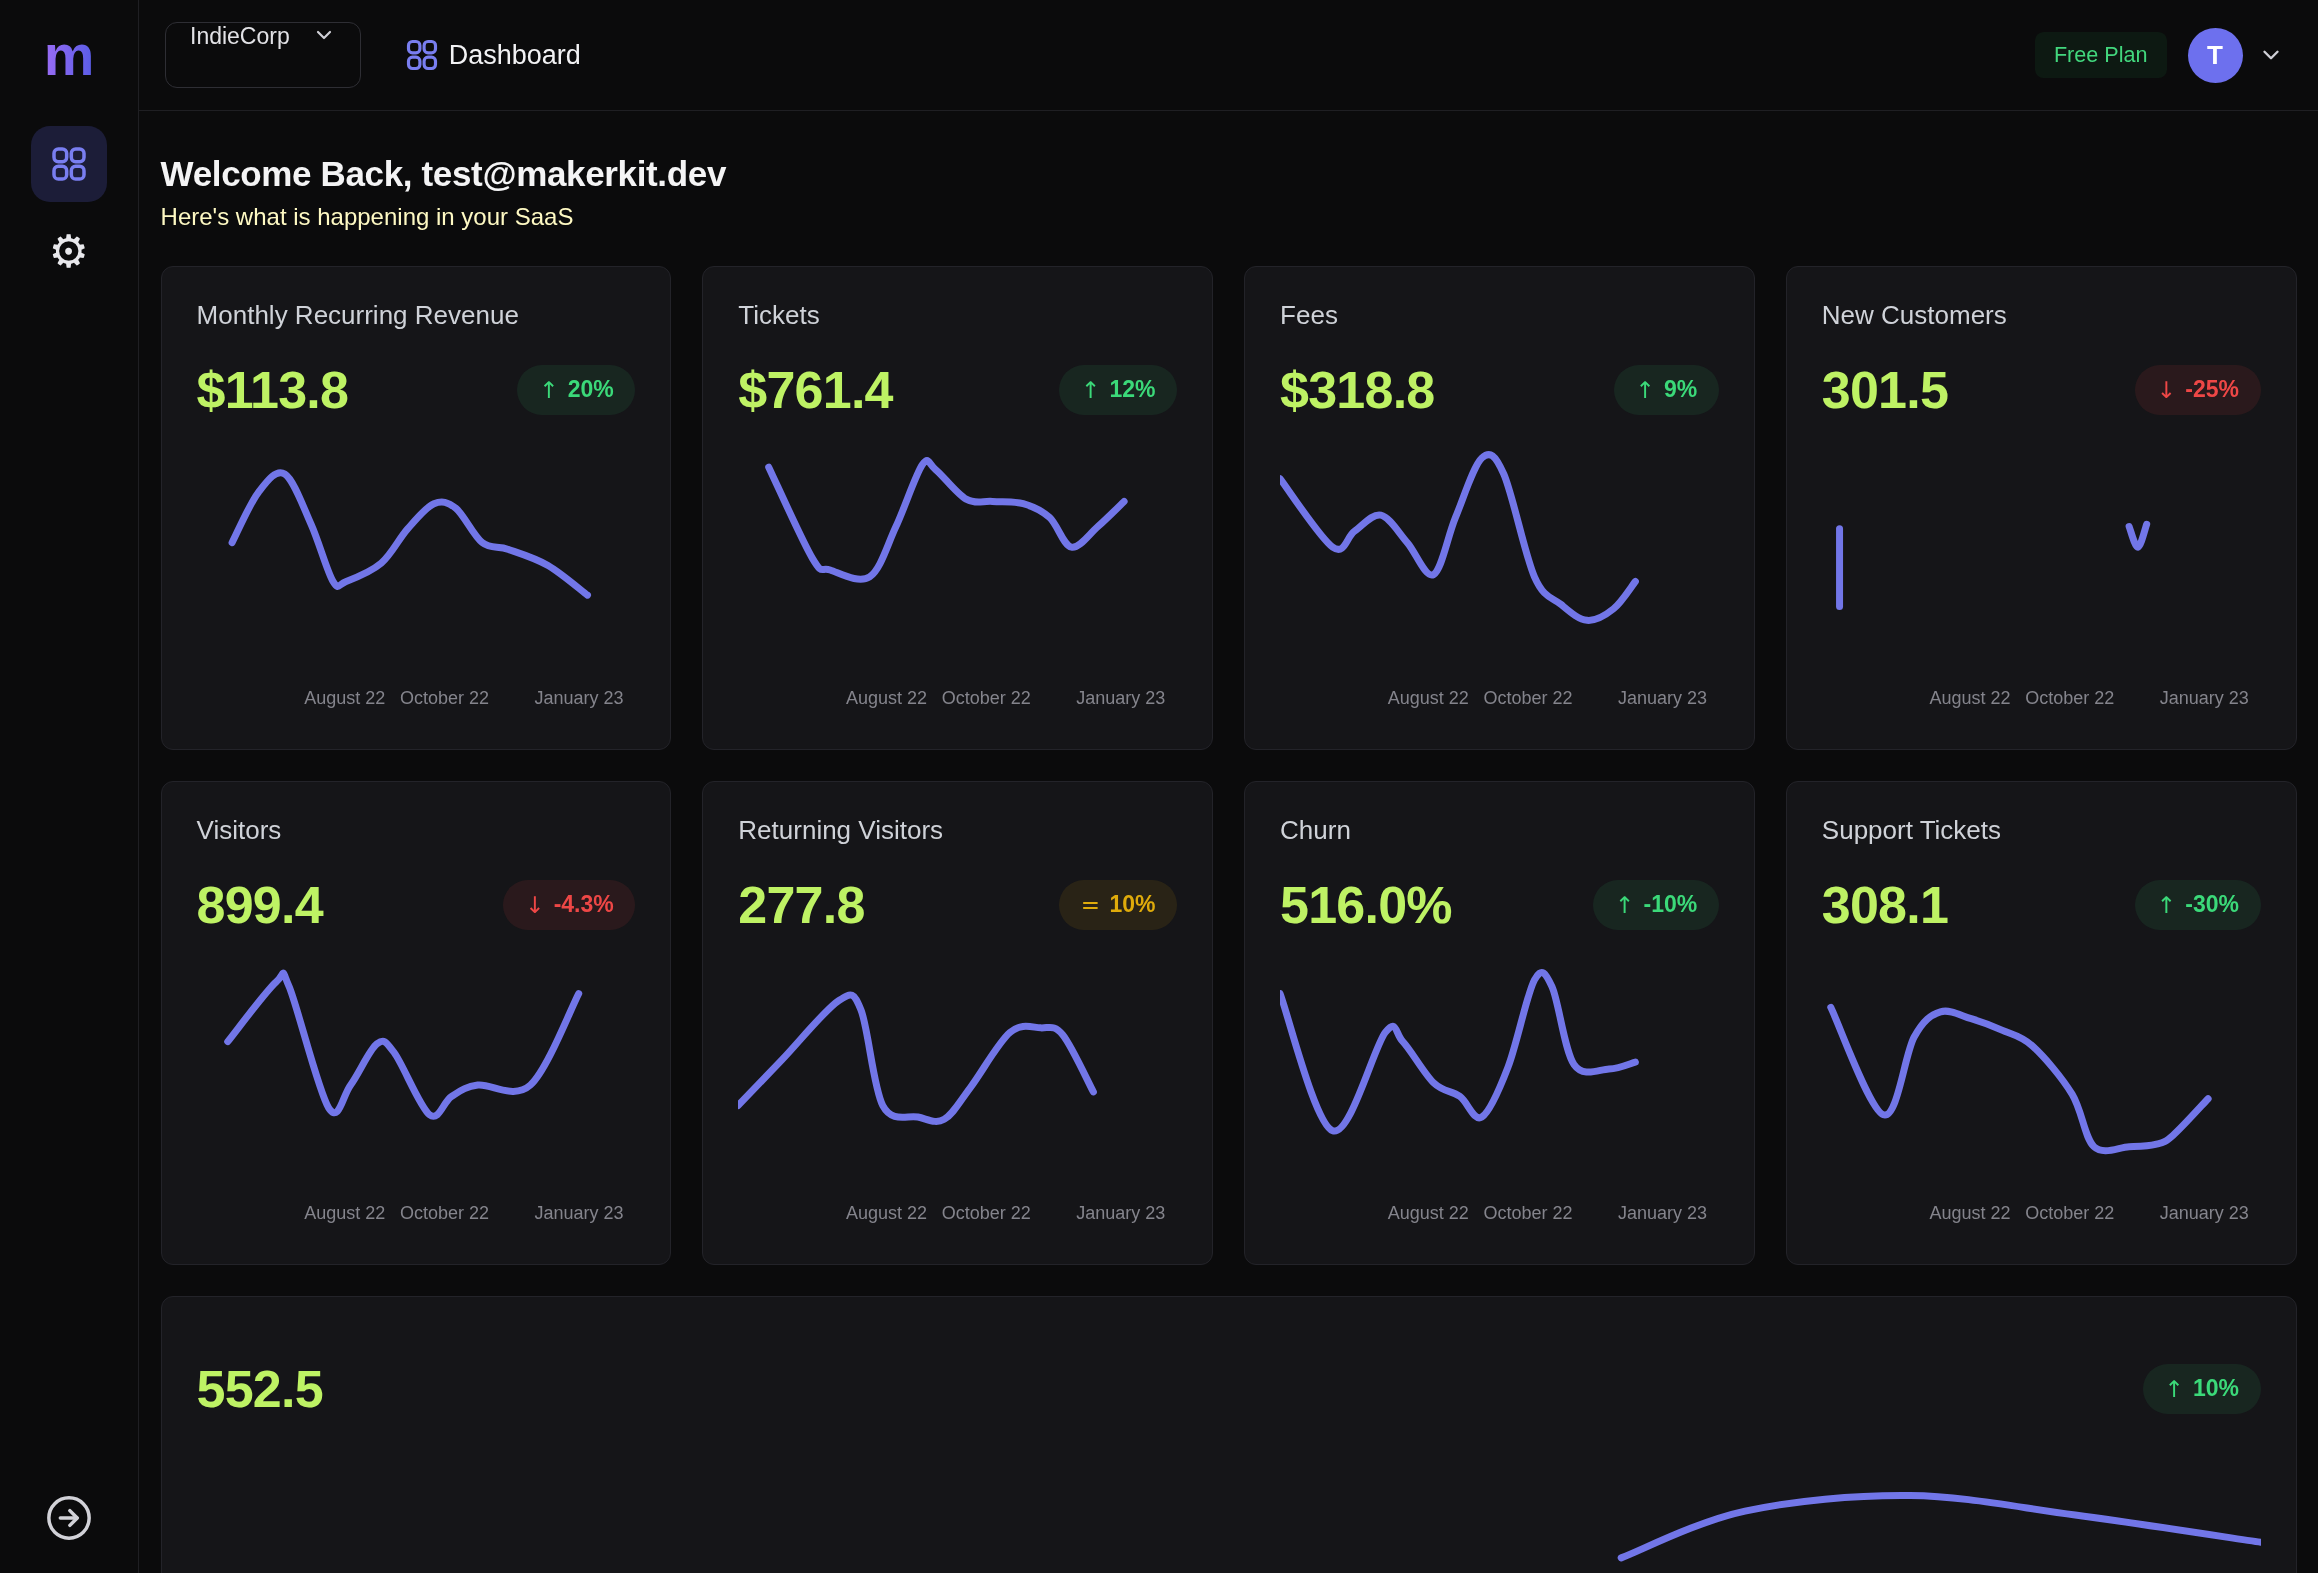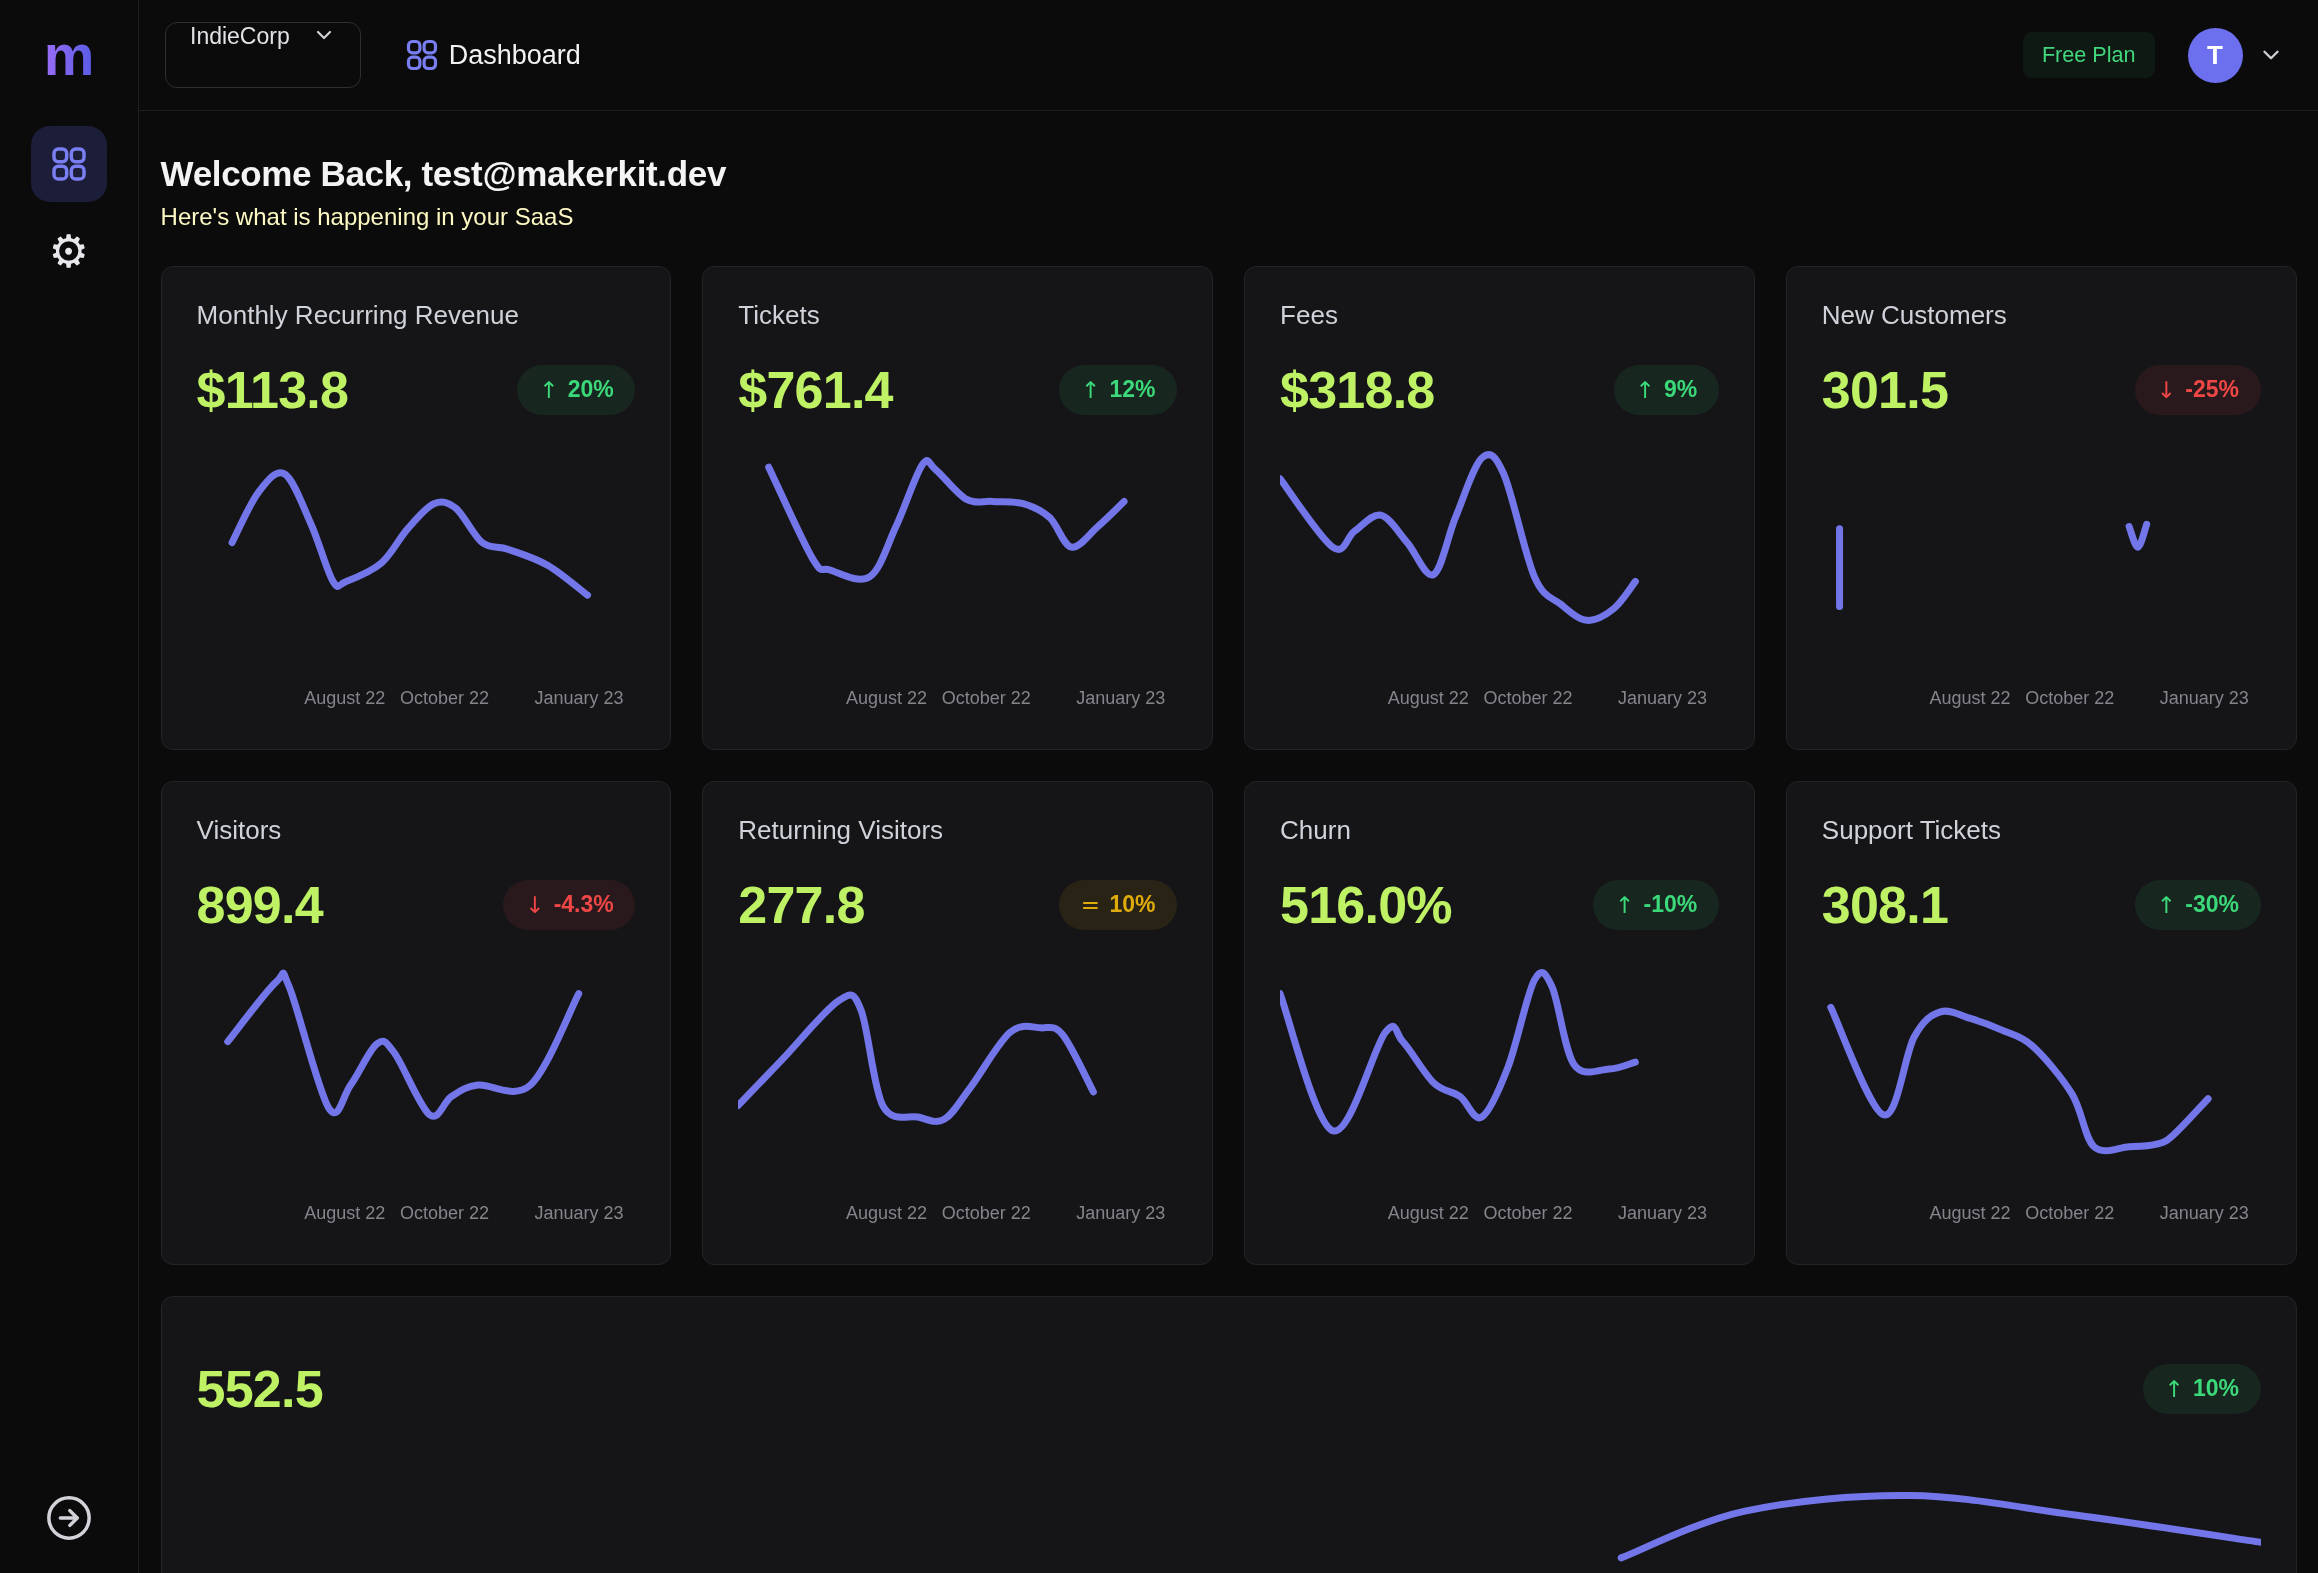--- a/index.html
+++ b/index.html
@@ -29,21 +29,21 @@
   .main{flex:1;display:flex;flex-direction:column;min-width:0}
   .topbar{height:110px;flex-shrink:0;border-bottom:0.9px solid #1f1f23;
     display:flex;align-items:center;padding:0 35px 0 26px}
   .team-btn{display:flex;align-items:flex-start;gap:22px;height:66px;padding:0 24px;
     background:transparent;border:0.9px solid #2e2e34;border-radius:12px;
     color:#e2e2e6;font-size:23px;font-family:inherit;cursor:pointer}
   .crumb{display:flex;align-items:center;gap:9px;margin-left:43px;
     font-size:27px;font-weight:500;color:#f2f2f4}
   .spacer{flex:1}
   .plan{color:#42d77d;background:rgba(34,197,94,.08);font-size:21.6px;
-    padding:10.4px 19px;border-radius:8.6px;margin-right:33px}
+    padding:10.4px 19px;border-radius:8.6px;margin-right:21px}
   .avatar{width:55px;height:55px;border-radius:50%;background:#6d70ee;
     display:flex;align-items:center;justify-content:center;
     font-size:26px;font-weight:600;color:#fff;cursor:pointer}
   .acct-chevron{margin-left:15.5px;cursor:pointer;display:flex}
 
   
   .content{flex:1;padding:43px 22.4px 0 21.6px;overflow:hidden}
   h1{font-size:35px;font-weight:700;margin:0;letter-spacing:-.01em;color:#f4f4f5}
   .sub{font-size:24px;color:#fef9c3;margin:8.6px 0 0}
   .grid{display:grid;grid-template-columns:repeat(4,1fr);gap:31px;margin-top:35px}

